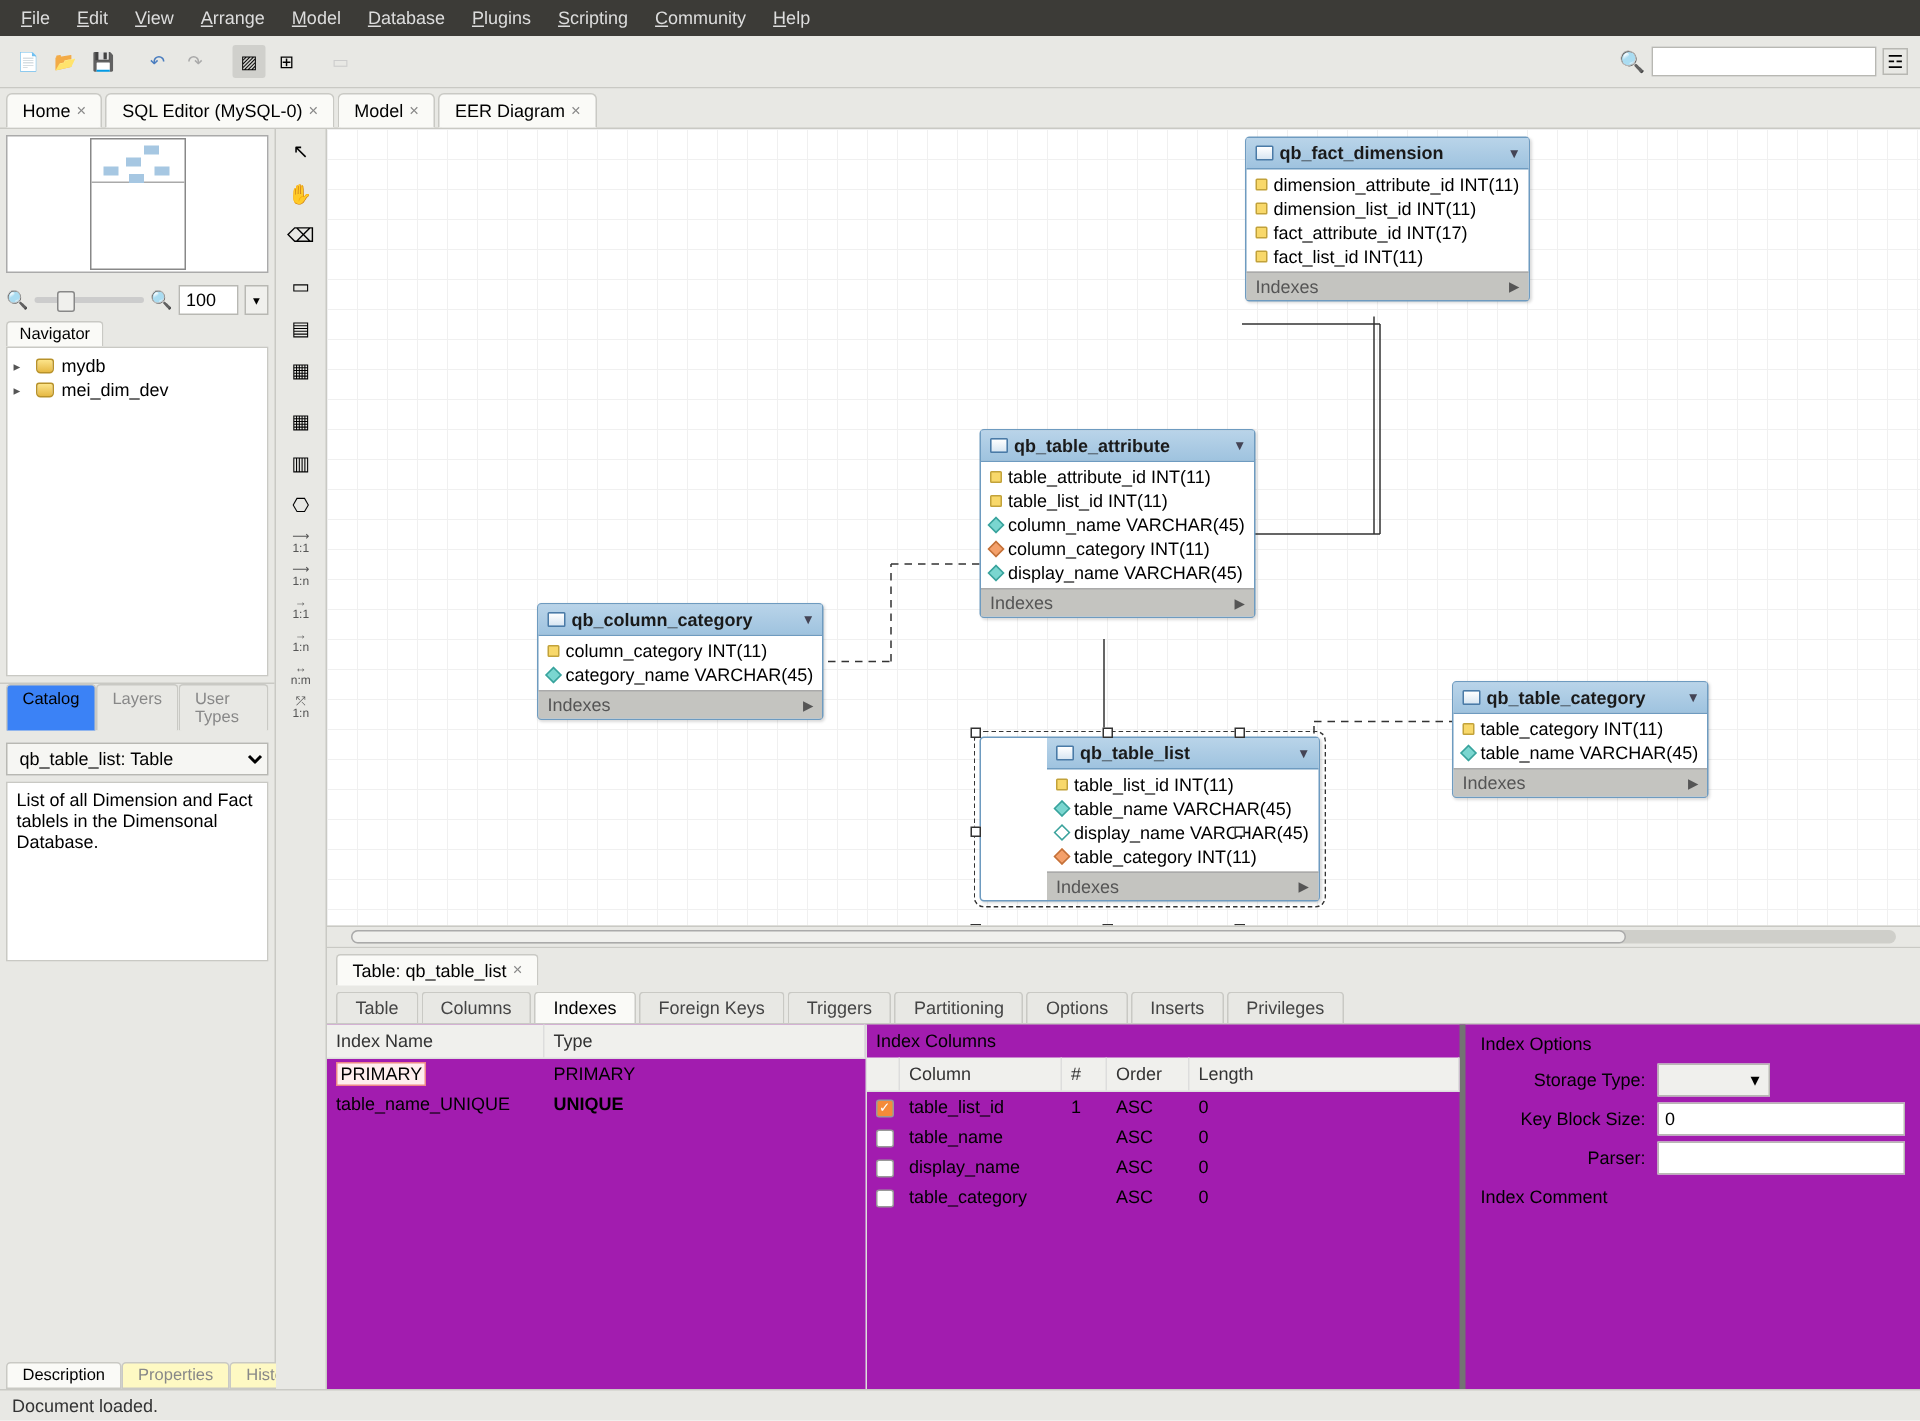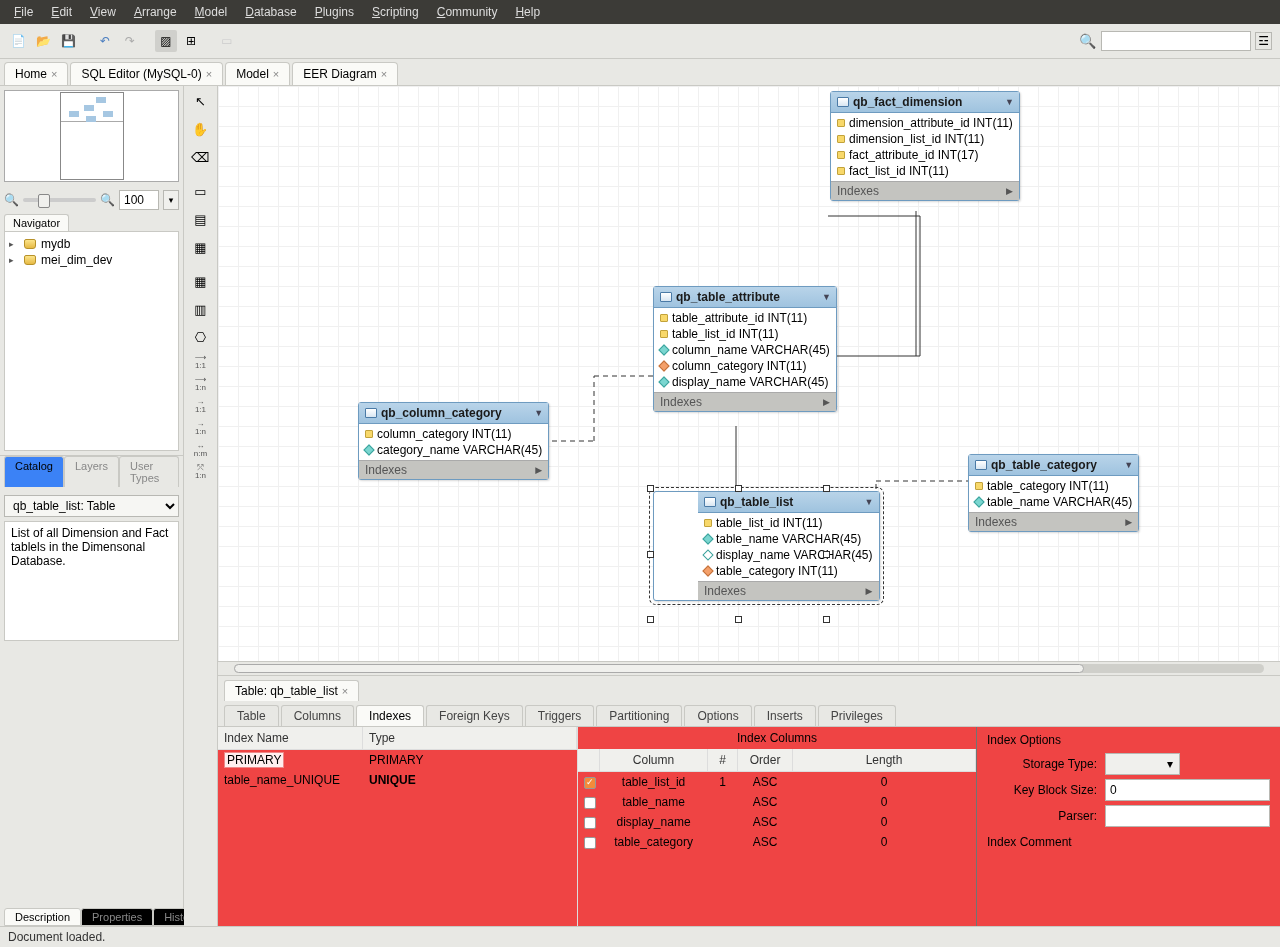--- a/index.html
+++ b/index.html
@@ -43,21 +43,21 @@
 .tree-item { display:flex; align-items:center; gap:4px; padding:1px 0; }
 .tree-item .tri { font-size:9px; color:#555; width:10px;}
 .catalog-tabs { display:flex; border-top:1px solid #c9c9c4; }
 .catalog-tabs .ctab { padding:3px 10px; font-size:11px; border:1px solid #c9c9c4; border-bottom:none; background:#3b82f6; border-radius:3px 3px 0 0;}
 .catalog-tabs .ctab.inactive { background:#e8e8e4; color:#888;}
 .obj-select { margin:4px; }
 .obj-select select { width:100%; height:22px; border:1px solid #b8b8b3; background:#f6f6f3; padding:0 4px; }
 .obj-desc { padding:4px 6px; background:#fff; border:1px solid #c9c9c4; margin:0 4px; height:120px; font-size:12px; }
 .bottom-tabs { display:flex; padding: 3px 0 0; margin-top:auto; }
 .bottom-tabs .btab { padding:2px 10px; font-size:11px; border:1px solid #c9c9c4; background:#fafaf7; border-radius:3px 3px 0 0;}
-.bottom-tabs .btab.inactive { background:#000000; color:#888;}
+.bottom-tabs .btab.inactive { background:#fef9c3; color:#888;}
 
 
 .tool-palette { width: 34px; background: #e8e8e4; border-right: 1px solid #c9c9c4; display:flex; flex-direction:column; align-items:center; padding:4px 0; gap:6px;}
 .tool-palette .tool { width:22px; height:22px; display:flex; align-items:center; justify-content:center; border-radius:2px; font-size:13px;}
 .tool-palette .tool.grp-sep { margin-top:6px; }
 .tool-palette .tool-txt { font-size:8px; color:#555; text-align:center; line-height:1; width:28px;}
 
 
 .canvas-wrap { flex:1; display:flex; flex-direction:column; overflow:hidden; background:#fff; }
 .canvas { flex:1; position:relative; background:#fff;
@@ -89,23 +89,23 @@
 .hscroll::before{content:'';position:absolute;left:16px;right:16px;top:2px;bottom:2px;background:#cfcfca;border-radius:5px;}
 .hscroll .thumb{position:absolute;left:16px;top:2px;bottom:2px;width:80%;background:#f0f0ed;border:1px solid #aaa;border-radius:5px;}
 
 
 .bottom-editor { background:#e8e8e4; border-top:1px solid #c9c9c4; }
 .be-tab { display:inline-flex; background:#fafaf7; border:1px solid #c9c9c4; border-bottom:none; padding:3px 10px; margin:4px 0 0 6px; border-radius:3px 3px 0 0; align-items:center; gap:4px;}
 .be-tab .close{color:#888;font-size:11px;}
 .be-subtabs { display:flex; padding:4px 6px 0; gap:2px;}
 .be-subtabs .stab { background:#e8e8e4; border:1px solid #c9c9c4; border-bottom:none; padding:3px 12px; border-radius:3px 3px 0 0; color:#444;}
 .be-subtabs .stab.active { background:#fafaf7; color:#000;}
-.be-content { background:#ef4444; border-top:1px solid #c9c9c4; display:flex; height:200px;}
+.be-content { background:#a21caf; border-top:1px solid #c9c9c4; display:flex; height:244px;}
 .be-col1 { width:370px; border-right:1px solid #ddd;}
-.be-col2 { width:410px; border-right:1px solid #737373;text-align:center;}
+.be-col2 { width:410px; border-right:4px solid #737373;}
 .be-col3 { flex:1; padding:6px 10px;}
 .be-header-row { display:flex; background:#f0f0ed; border-bottom:1px solid #ddd;}
 .be-header-row .cell { padding:4px 6px; border-right:1px solid #ddd; font-size:12px; color:#333;}
 .be-grid-row { display:flex;}
 .be-grid-row .cell { padding:3px 6px; border-right:1px solid transparent; font-size:12px;}
 .be-grid-row.sel .cell:first-child span { border:1px solid #e88; background:#fee; padding:0 2px;}
 .idx-col-head { font-size:12px; padding:4px 6px;}
 .cb { width:12px;height:12px;border:1px solid #999;border-radius:2px;background:#fff;display:inline-block;vertical-align:middle;}
 .cb.checked{background:#f48b3a; position:relative;}
 .cb.checked::after{content:'✓';position:absolute;color:#fff;font-size:9px;left:1px;top:-1px;}

